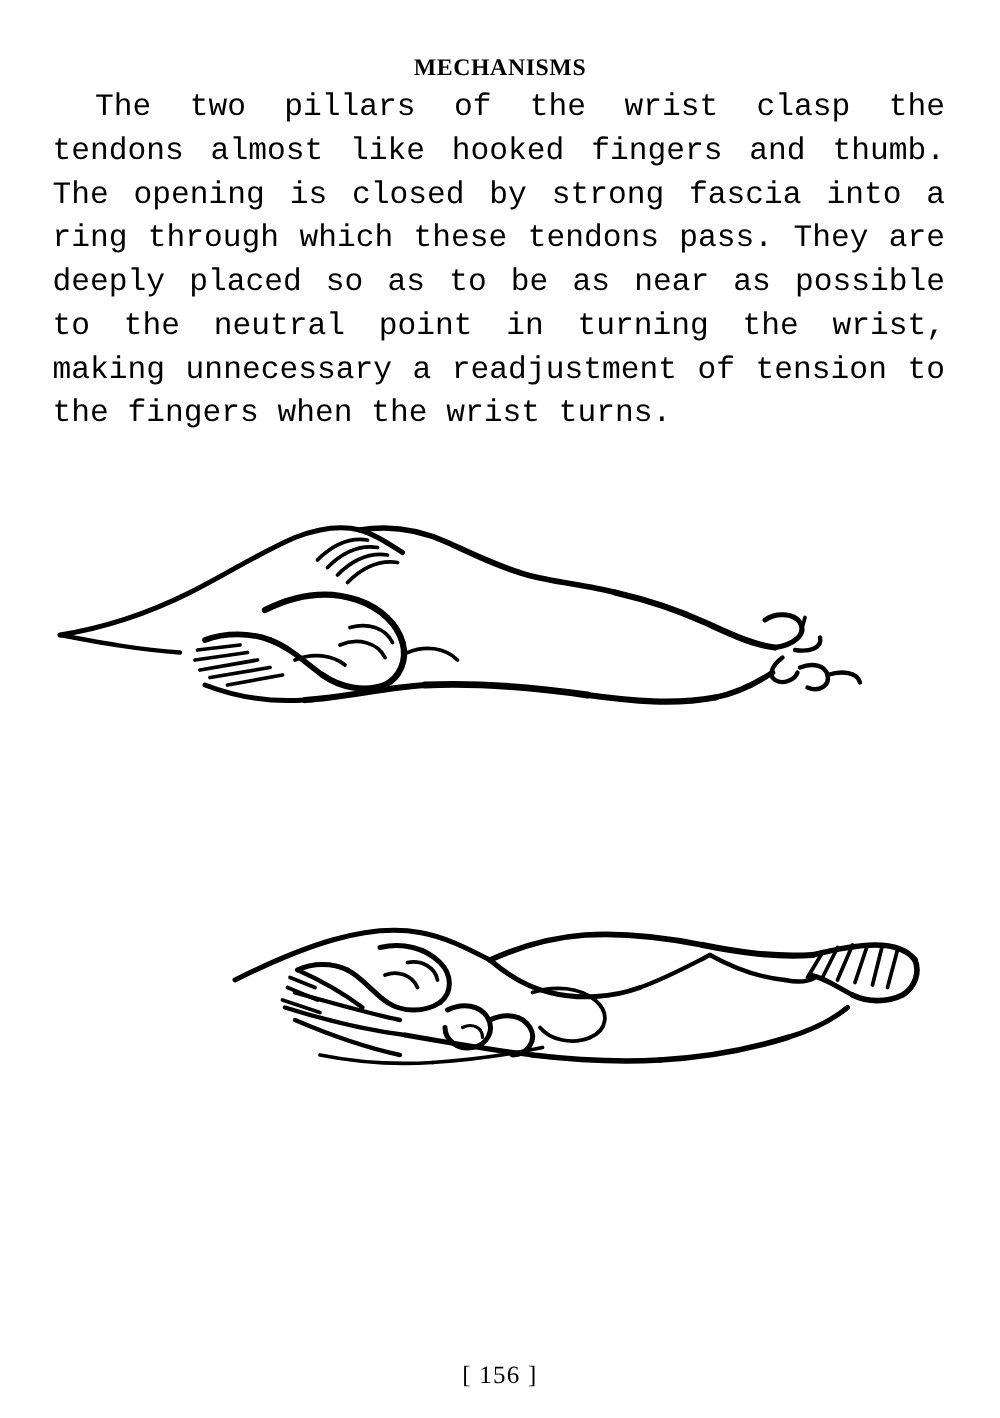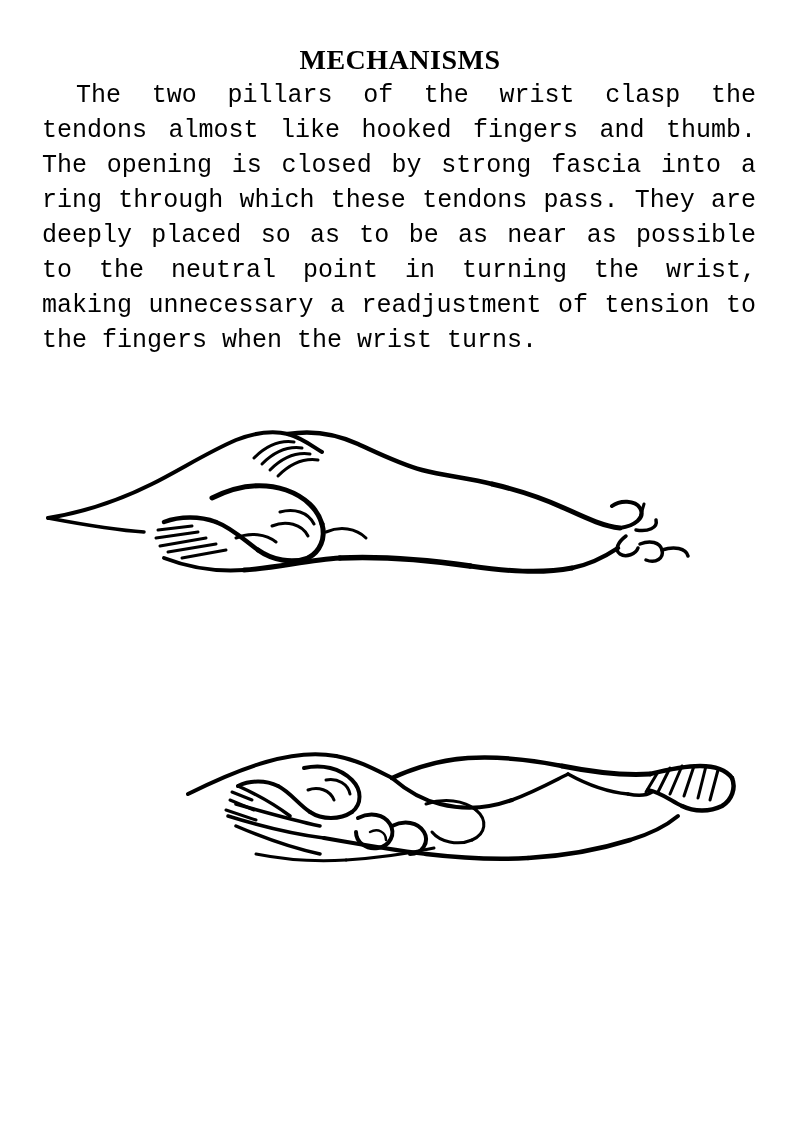--- a/index.html
+++ b/index.html
@@ -20,21 +20,21 @@
     top: 0; left: 0;
     width: 800px;
     height: 1134px;
     box-sizing: border-box;
     padding: 40px 40px 0 40px;
   }
   .page-heading {
     text-align: center;
     font-family: "Liberation Serif", serif;
     font-weight: bold;
-    font-size: 28px;
+    font-size: 19px;
     letter-spacing: 0.5px;
     margin: 4px 0 2px 0;
   }
   .body-text {
     font-family: Liberation Mono, monospace;
     font-size: 25px;
     line-height: 1.40;
     text-align: justify;
     text-justify: inter-word;
     margin: 0 0 0 0;
@@ -179,13 +179,14 @@
 
           <path d="M386 96 C 404 90, 424 92, 436 102" stroke-width="3"></path>
           <path d="M436 102 C 448 112, 446 126, 432 132" stroke-width="3"></path>
           <path d="M432 132 C 418 138, 400 134, 392 124" stroke-width="3"></path>
         </g>
       </svg>
     </div>
 
   </div>
 
+  <div class="folio">[ 156 ]</div>
 </div>
 
 </body></html>

